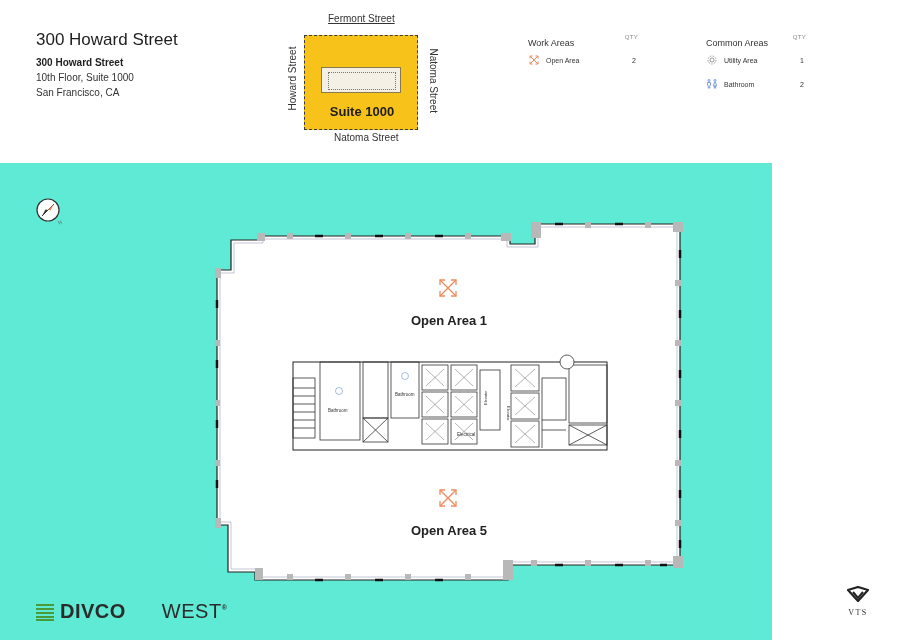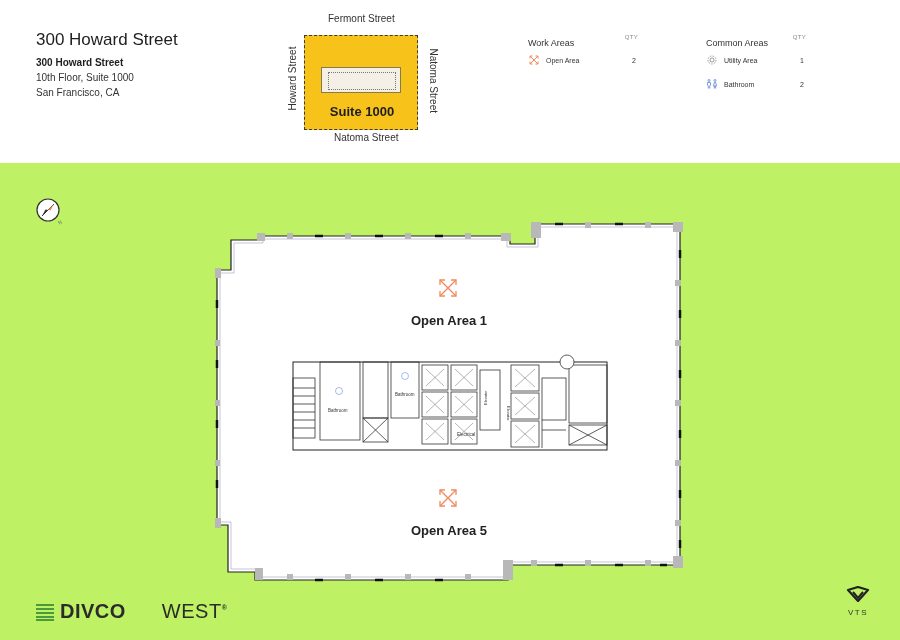--- a/index.html
+++ b/index.html
@@ -8,21 +8,21 @@
 
   
   .header { position: absolute; left: 0; top: 0; width: 900px; height: 163px; background: #ffffff; }
   .title { position: absolute; left: 36px; top: 30px; font-size: 17px; color: #1e1e1e; font-weight: 400; }
   .addr-line1 { position: absolute; left: 36px; top: 57px; font-size: 10px; font-weight: 700; color: #1e1e1e; }
   .addr-line2 { position: absolute; left: 36px; top: 72px; font-size: 10px; color: #333; }
   .addr-line3 { position: absolute; left: 36px; top: 87px; font-size: 10px; color: #333; }
 
   .keymap { position: absolute; left: 276px; top: 8px; width: 170px; height: 140px; }
   .street { position: absolute; font-size: 10px; color: #333; white-space: nowrap; }
-  .street-n { left: 52px; top: 5px; }
+  .street-n { left: 52px; top: 5px; text-decoration: underline; }
   .street-s { left: 58px; top: 124px; }
   .street-w { left: -14px; top: 67px; transform: rotate(-90deg); transform-origin: center; width: 60px; text-align: center; }
   .street-e { left: 127px; top: 65px; transform: rotate(90deg); transform-origin: center; width: 60px; text-align: center; }
   .building { position: absolute; left: 28px; top: 27px; width: 114px; height: 95px; background: #f7c21a; border: 1.5px dashed #3a3a3a; }
   .building-core { position: absolute; left: 16px; top: 31px; width: 80px; height: 26px; background: #f4f0e6; border: 1px solid #8a7a4a; }
   .building-core:before { content:""; position:absolute; left:6px; top:4px; width:66px; height:16px; border:1px dotted #777; }
   .suite-label { position: absolute; left: 0; top: 68px; width: 114px; text-align: center; font-size: 13px; font-weight: 700; color: #1e1e1e; }
 
   .legend-col { position: absolute; top: 32px; }
   .legend-col.work { left: 528px; width: 160px; }
@@ -31,34 +31,34 @@
   .legend-head .lh-title { font-size: 9px; color: #333; }
   .legend-head .lh-qty { position: absolute; right: 50px; top: 2px; font-size: 6px; color: #888; letter-spacing: 0.3px; }
   .legend-col.common .legend-head .lh-qty { right: 60px; }
   .legend-row { position: relative; height: 20px; display: flex; align-items: center; margin-top: 4px; }
   .legend-row .li-icon { width: 12px; height: 12px; margin-right: 6px; display: inline-flex; align-items: center; justify-content: center; }
   .legend-row .li-label { font-size: 7px; color: #333; }
   .legend-row .li-qty { position: absolute; right: 52px; font-size: 7px; color: #333; }
   .legend-col.common .legend-row .li-qty { right: 62px; }
 
   
-  .plan-area { position: absolute; left: 0; top: 163px; width: 900px; height: 477px; background: #bef264; }
+  .plan-area { position: absolute; left: 0; top: 163px; width: 772px; height: 477px; background: #5eead4; }
   .compass { position: absolute; left: 35px; top: 34px; width: 26px; height: 26px; }
   .compass-n { position: absolute; left: 58px; top: 56px; font-size: 5px; color: #666; transform: rotate(-30deg); }
 
   .floorplan { position: absolute; left: 215px; top: 57px; width: 470px; height: 365px; }
   .area-icon { position: absolute; width: 20px; height: 20px; }
   .area-label { position: absolute; font-size: 13px; font-weight: 700; color: #222; white-space: nowrap; }
 
   .brand-left { position: absolute; left: 36px; top: 437px; display: flex; align-items: center; }
   .brand-text { font-size: 20px; font-weight: 700; color: #2b2b2b; letter-spacing: 0.5px; margin-left: 6px; }
   .brand-text .west { font-weight: 400; margin-left: 36px; }
   .brand-text sup { font-size: 7px; }
   .brand-right { position: absolute; left: 843px; top: 423px; width: 30px; text-align: center; }
-  .vts-text { font-size: 8px; letter-spacing: 1.5px; color: #333; margin-top: 2px; }
+  .vts-text { font-size: 8px; letter-spacing: 1.5px; color: #333; margin-top: 2px; font-family: Liberation Serif, serif; }
 </style>
 </head>
 <body>
 
 <div class="header">
   <div class="title">300 Howard Street</div>
   <div class="addr-line1">300 Howard Street</div>
   <div class="addr-line2">10th Floor, Suite 1000</div>
   <div class="addr-line3">San Francisco, CA</div>
 

